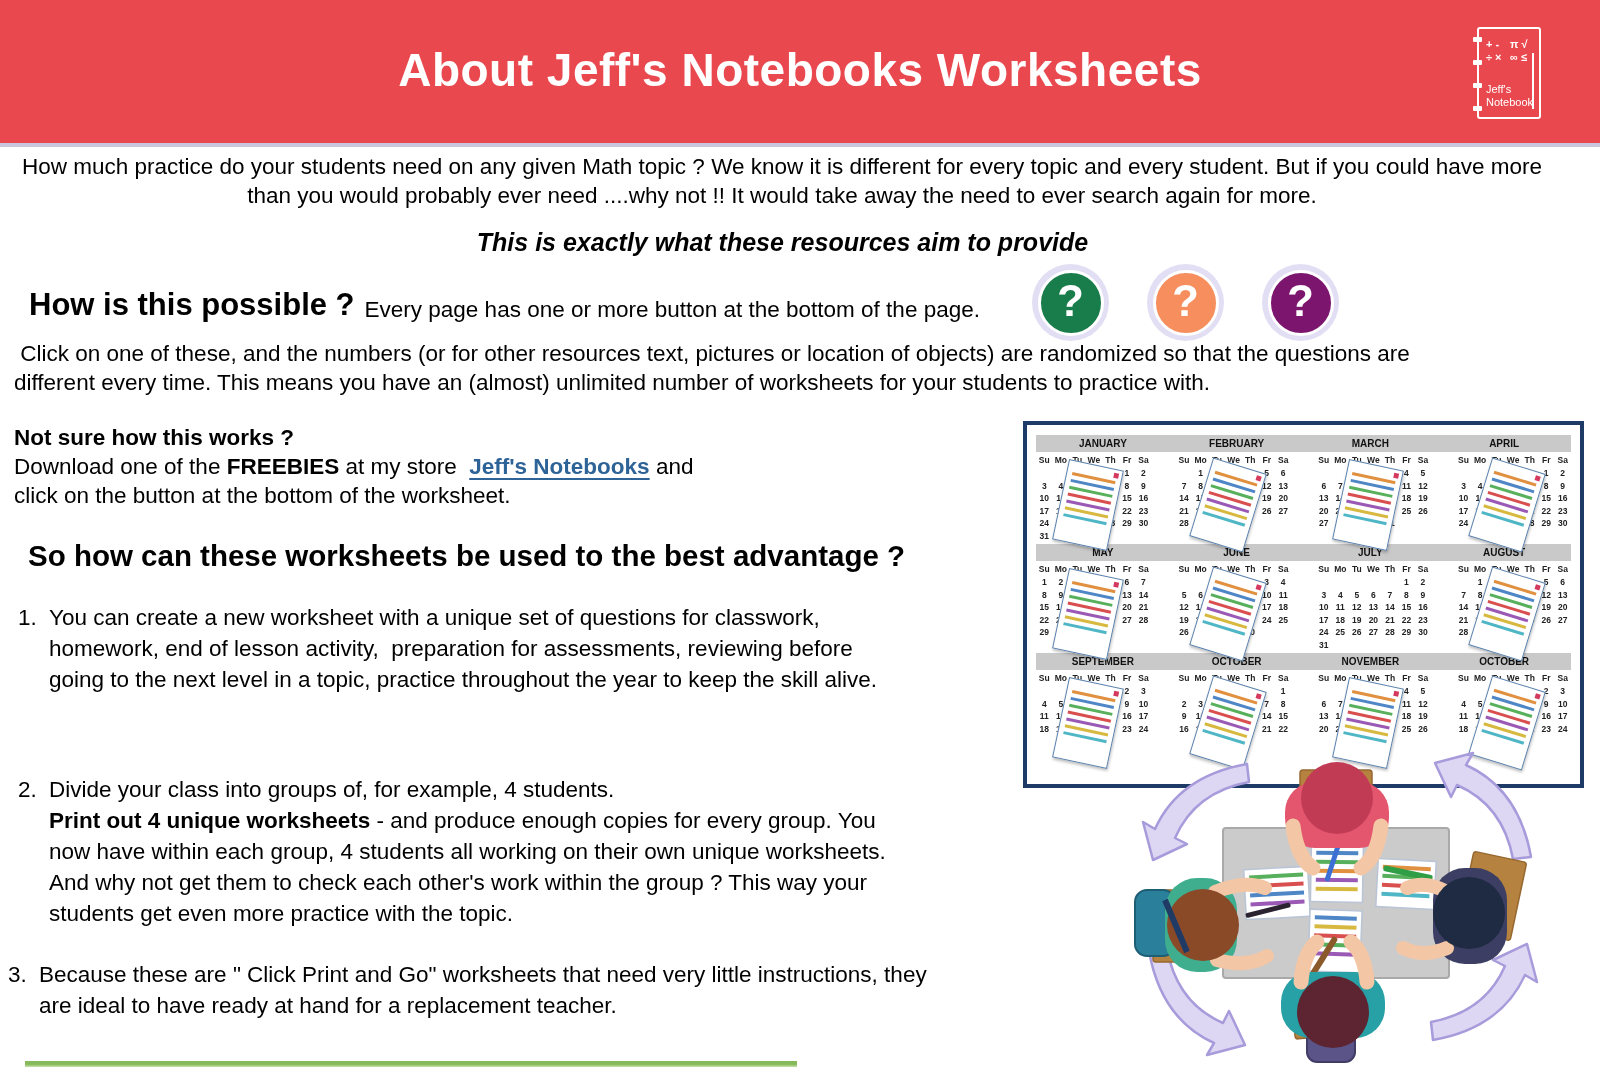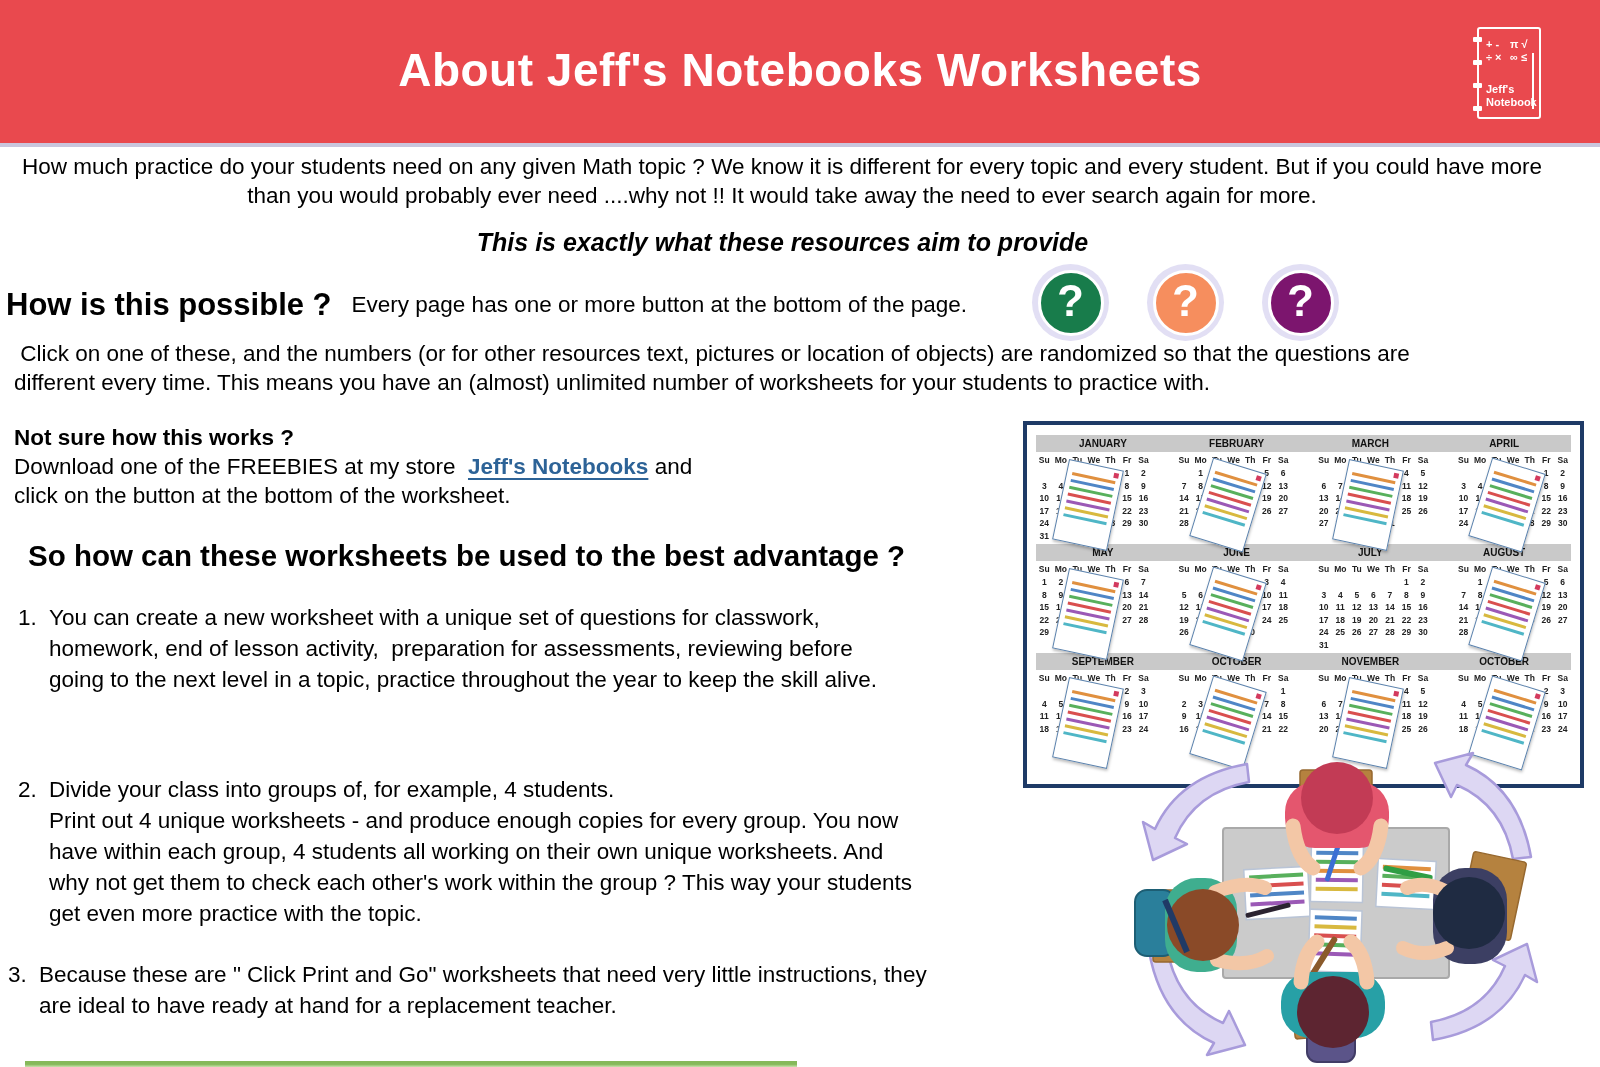--- a/index.html
+++ b/index.html
@@ -9,47 +9,47 @@
   
   .banner{position:absolute;left:0;top:0;width:1600px;height:147px;background:#e9494e;
     border-bottom:4px solid #c9c6dd;box-sizing:border-box}
   .banner h1{margin:0;width:1600px;text-align:center;line-height:140px;font-size:46px;
     font-weight:bold;color:#ffffff;letter-spacing:.5px}
   .logo{position:absolute;right:59px;top:27px;width:64px;height:92px;background:#e9494e;
     border:2px solid #fff;border-radius:3px;box-sizing:border-box}
   .logo .ring{position:absolute;left:-6px;width:9px;height:5px;background:#fff;border-radius:1px}
   .logo-sym{position:absolute;top:9px;left:7px;right:9px;color:#fff;font-size:11px;font-weight:bold;
     display:grid;grid-template-columns:1fr 1fr;row-gap:1px;column-gap:4px;line-height:12px;white-space:nowrap}
-  .logo-name{position:absolute;left:7px;bottom:9px;color:#fff;font-weight:bold;font-size:11px;line-height:12.5px}
+  .logo-name{position:absolute;left:7px;bottom:9px;color:#fff;font-weight:normal;font-size:11px;line-height:12.5px}
   .logo-rule{position:absolute;right:5px;top:24px;bottom:8px;width:2px;background:#fff}
 
   
   .intro{position:absolute;top:152px;left:0;width:1564px;margin:0;font-size:22.5px;
     line-height:29px;text-align:center}
   .tagline{position:absolute;top:228px;left:0;width:1565px;margin:0;text-align:center;
     font-size:25px;font-weight:bold;font-style:italic}
 
-  .how-line{position:absolute;top:287px;left:6px;width:1012px;display:flex;align-items:center;gap:20px;white-space:nowrap}
+  .how-line{position:absolute;top:287px;left:29px;width:1012px;display:flex;align-items:flex-end;gap:10px;white-space:nowrap}
   .h-big{font-size:31px;font-weight:bold}
   .h-rest{font-size:22.5px}
 
   .qbtns{position:absolute;left:1032px;top:264px;display:flex;gap:38px}
   .qwrap{width:77px;height:77px;border-radius:50%;background:#e2dff4;display:flex;
     align-items:center;justify-content:center}
   .qbtn{width:66px;height:66px;border-radius:50%;border:3px solid #fff;color:#fff;font-size:44px;
     font-weight:bold;display:flex;align-items:center;justify-content:center;box-sizing:border-box;
     padding-bottom:4px}
 
   .para2{position:absolute;top:340px;left:14px;width:1460px;margin:0;font-size:22.5px;
     line-height:28.5px;white-space:pre-wrap}
 
   .notsure{position:absolute;top:423px;left:14px;width:780px}
   .ns-h{margin:0;font-size:22.5px;font-weight:bold;line-height:29px}
   .ns-body{margin:0;font-size:22.5px;line-height:29px;white-space:pre-wrap}
-  .run-b{font-weight:normal}
+  .run-b{font-weight:bold}
   .run-i{}
   a.run-link{color:#2d6397;font-weight:bold;text-decoration:underline;
     text-decoration-thickness:2px;text-underline-offset:4px}
 
   
   .cal-box{position:absolute;left:1023px;top:421px;width:561px;height:367px;border:4px solid #1e3a66;
     background:#fff;box-sizing:border-box;padding:10px 9px 4px;overflow:hidden}
   .cal-band{display:grid;grid-template-columns:repeat(4,1fr);background:#c9c9c9;height:17px;
     line-height:17px;margin-bottom:2px}
   .cal-band-name{text-align:center;font-size:10px;font-weight:bold;color:#111}

